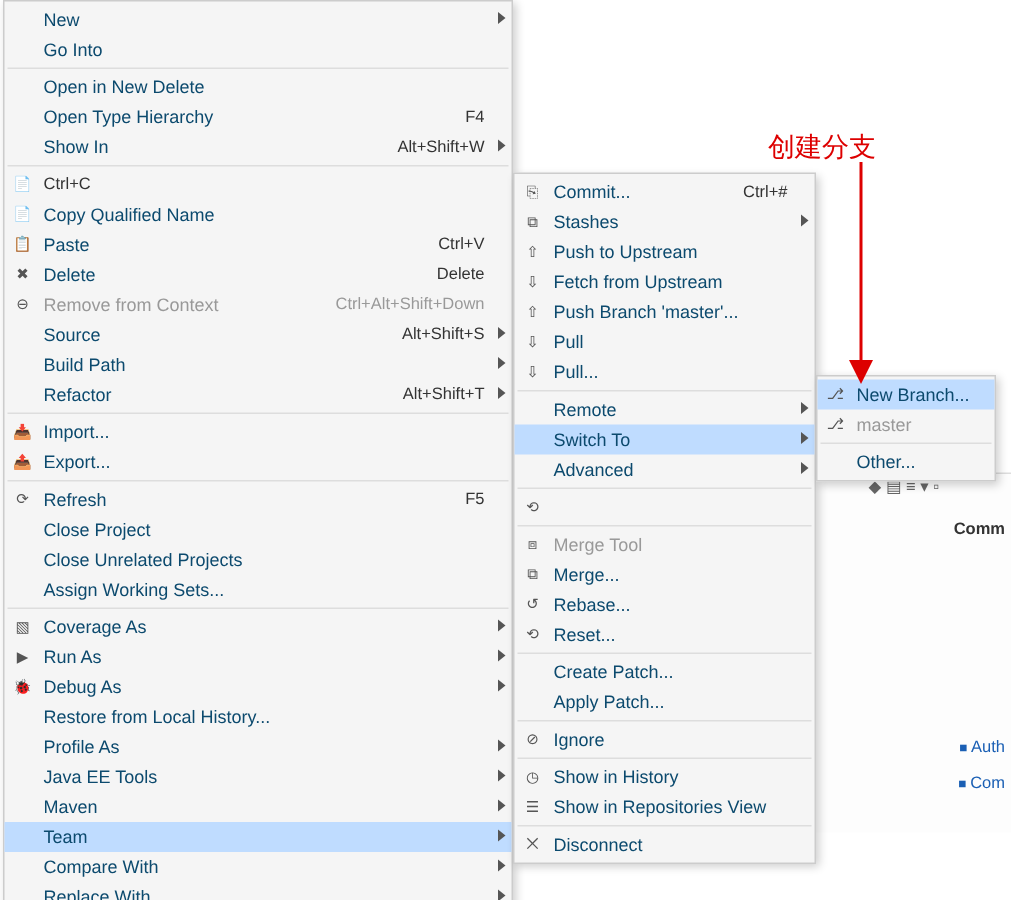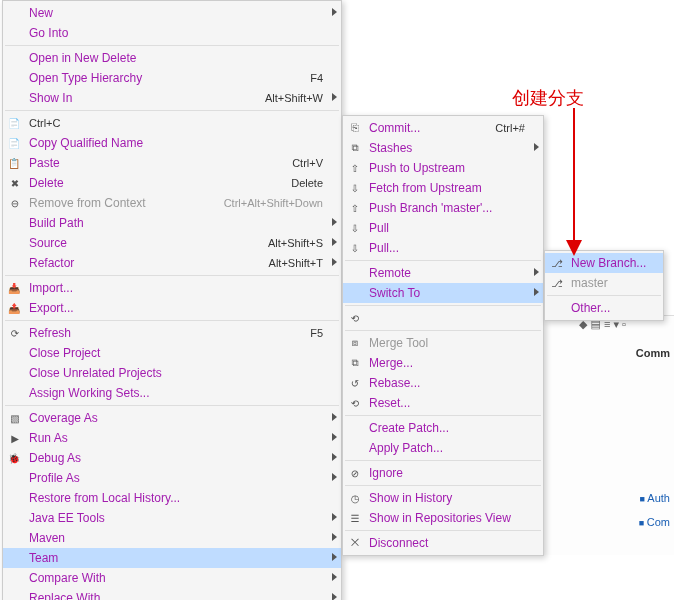--- a/index.html
+++ b/index.html
@@ -36,21 +36,21 @@
     width: 16px;
     height: 16px;
     display: inline-flex;
     align-items: center;
     justify-content: center;
     margin-right: 6px;
     flex: 0 0 16px;
     font-size: 10px;
     color: #555;
   }
-  .lbl { flex: 1 1 auto; color: #a21caf; white-space: nowrap; }
+  .lbl { flex: 1 1 auto; color: #0c4a6e; white-space: nowrap; }
   .shortcut { color: #333; padding-right: 14px; font-size: 11px; }
   .arrow {
     position: absolute; right: 4px; top: 5px;
     width: 0; height: 0;
     border-top: 4px solid transparent;
     border-bottom: 4px solid transparent;
     border-left: 5px solid #555;
   }
   .sep { height: 1px; background: #ddd; margin: 2px 2px; }
   .annotation {
@@ -131,27 +131,27 @@
       <span class="lbl">Delete</span>
       <span class="shortcut">Delete</span>
     </div>
     <div class="menu-item disabled">
       <span class="ico">⊖</span>
       <span class="lbl">Remove from Context</span>
       <span class="shortcut">Ctrl+Alt+Shift+Down</span>
     </div>
     <div class="menu-item">
       <span class="ico"></span>
-      <span class="lbl">Build Path</span>
-      <span class="arrow"></span>
-    </div>
-    <div class="menu-item">
-      <span class="ico"></span>
       <span class="lbl">Source</span>
       <span class="shortcut">Alt+Shift+S</span>
+      <span class="arrow"></span>
+    </div>
+    <div class="menu-item">
+      <span class="ico"></span>
+      <span class="lbl">Build Path</span>
       <span class="arrow"></span>
     </div>
     <div class="menu-item">
       <span class="ico"></span>
       <span class="lbl">Refactor</span>
       <span class="shortcut">Alt+Shift+T</span>
       <span class="arrow"></span>
     </div>
     <div class="sep"></div>
     <div class="menu-item">
@@ -191,26 +191,26 @@
       <span class="lbl">Run As</span>
       <span class="arrow"></span>
     </div>
     <div class="menu-item">
       <span class="ico">🐞</span>
       <span class="lbl">Debug As</span>
       <span class="arrow"></span>
     </div>
     <div class="menu-item">
       <span class="ico"></span>
+      <span class="lbl">Restore from Local History...</span>
+    </div>
+    <div class="menu-item">
+      <span class="ico"></span>
       <span class="lbl">Profile As</span>
       <span class="arrow"></span>
-    </div>
-    <div class="menu-item">
-      <span class="ico"></span>
-      <span class="lbl">Restore from Local History...</span>
     </div>
     <div class="menu-item">
       <span class="ico"></span>
       <span class="lbl">Java EE Tools</span>
       <span class="arrow"></span>
     </div>
     <div class="menu-item">
       <span class="ico"></span>
       <span class="lbl">Maven</span>
       <span class="arrow"></span>
@@ -264,20 +264,25 @@
     </div>
     <div class="sep"></div>
     <div class="menu-item">
       <span class="ico"></span>
       <span class="lbl">Remote</span>
       <span class="arrow"></span>
     </div>
     <div class="menu-item selected">
       <span class="ico"></span>
       <span class="lbl">Switch To</span>
+      <span class="arrow"></span>
+    </div>
+    <div class="menu-item">
+      <span class="ico"></span>
+      <span class="lbl">Advanced</span>
       <span class="arrow"></span>
     </div>
     <div class="sep"></div>
     <div class="menu-item">
       <span class="ico">⟲</span>
     </div>
     <div class="sep"></div>
     <div class="menu-item disabled">
       <span class="ico">⧈</span>
       <span class="lbl">Merge Tool</span>

